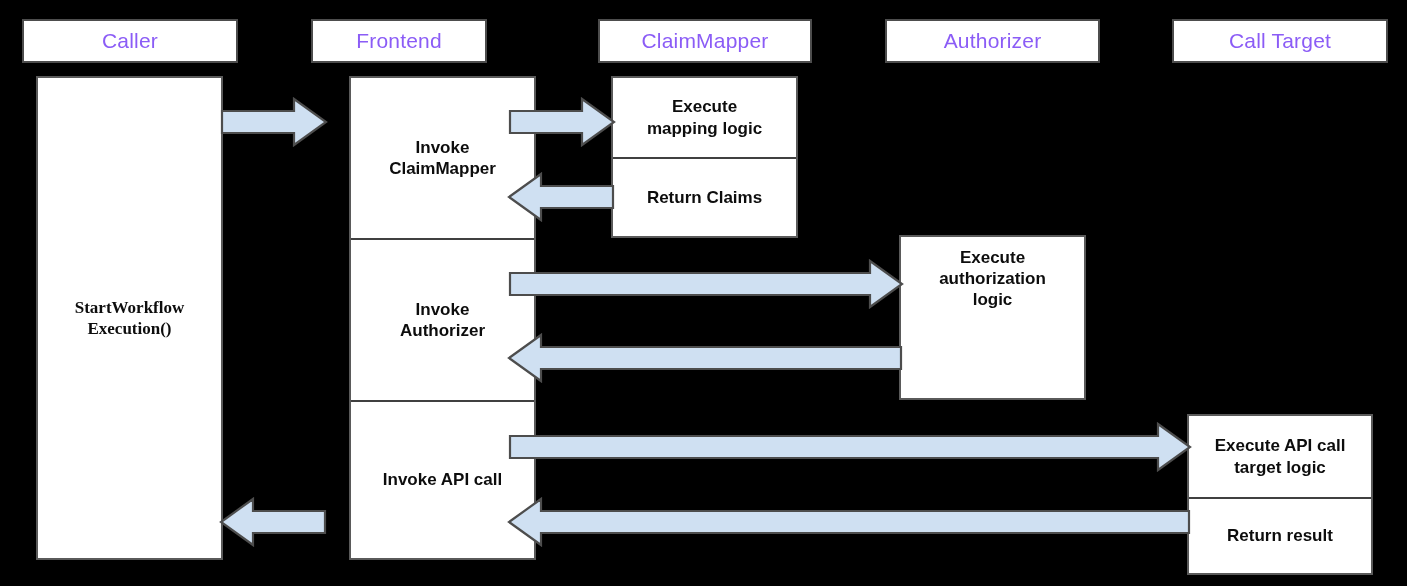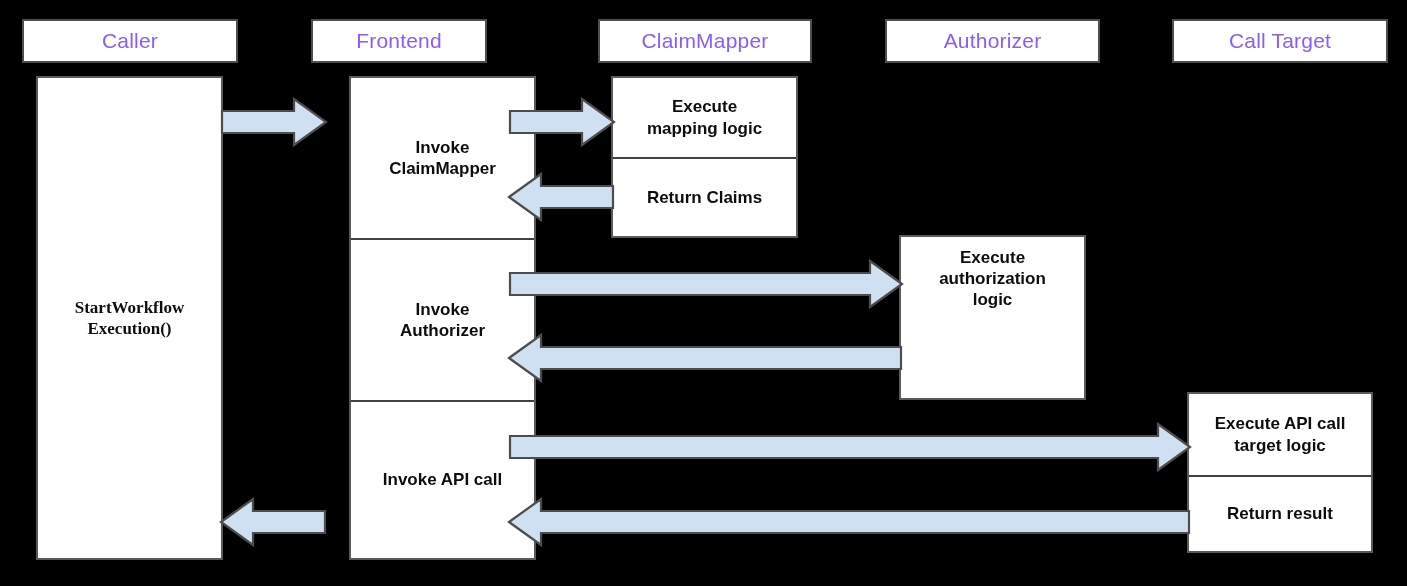--- a/index.html
+++ b/index.html
@@ -116,21 +116,21 @@
 mapping logic</div>
     <div class="act-seg">Return Claims</div>
   </div>
 
   <div class="activation" style="left:899px; top:235px; width:187px; height:165px;">
     <div class="act-seg" style="flex:0 0 83px;">Execute
 authorization
 logic</div>
   </div>
 
-  <div class="activation" style="left:1187px; top:392px; width:186px; height:161px;">
+  <div class="activation" style="left:1187px; top:414px; width:186px; height:161px;">
     <div class="act-seg" style="flex:0 0 81px;">Execute API call
 target logic</div>
     <div class="act-seg">Return result</div>
   </div>
 
   <div class="arrow" style="left:222px; top:99px; width:104px; height:46px;">
     <svg viewBox="0 0 104 46" preserveAspectRatio="none">
       <polygon points="0,12 72,12 72,0 104,23 72,46 72,34 0,34" fill="#cfe0f2" stroke="#4d4d4d" stroke-width="2.2" stroke-linejoin="miter"></polygon>
     </svg>
   </div>

